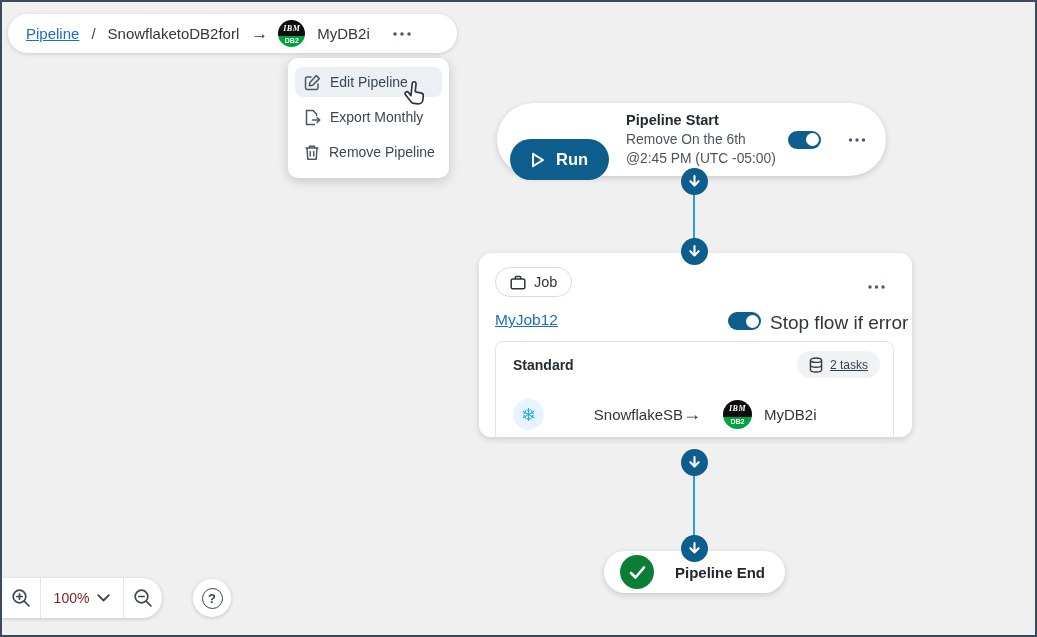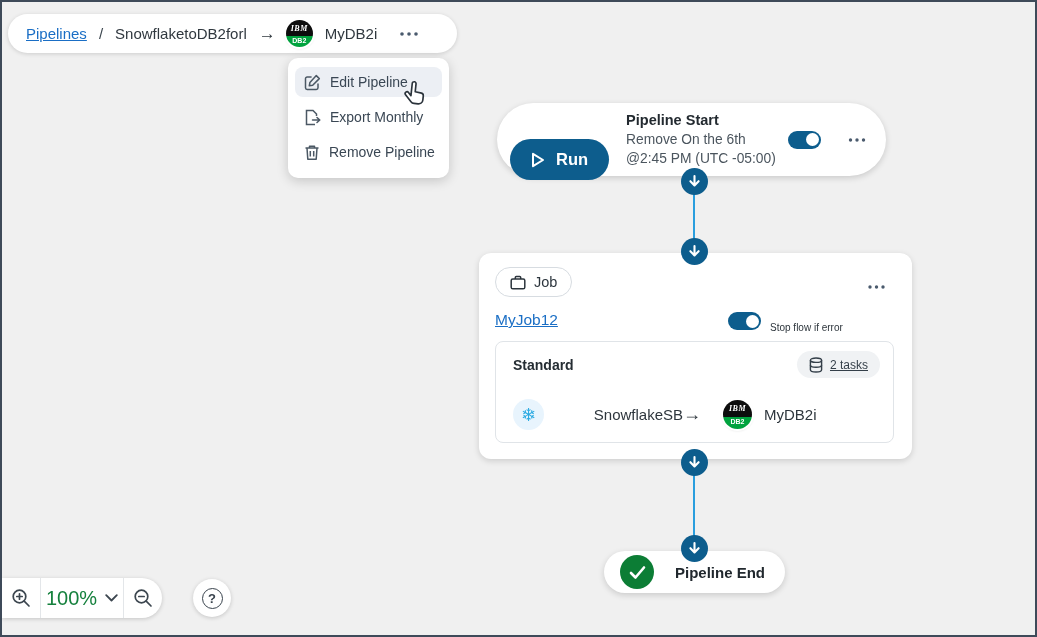--- a/index.html
+++ b/index.html
@@ -49,27 +49,27 @@
 
   
   .toggle{width:33px;height:18px;border-radius:9px;background:#0d5d8d;position:relative;flex:none;cursor:pointer;}
   .toggle::after{content:"";position:absolute;right:2.5px;top:2.5px;width:13px;height:13px;border-radius:50%;background:#fff;}
 
   
   .conn-line{position:absolute;width:2.5px;background:#2a9ede;left:692.8px;z-index:4;}
   .conn-circle{position:absolute;width:27px;height:27px;border-radius:50%;background:#0d5d8d;left:680.5px;z-index:6;display:flex;align-items:center;justify-content:center;}
 
   
-  .job-card{left:479px;top:253px;width:433px;height:206px;border-radius:12px;box-shadow:0 2px 6px rgba(0,0,0,.15);}
+  .job-card{left:479px;top:253px;width:433px;height:184px;border-radius:12px;box-shadow:0 2px 6px rgba(0,0,0,.15);}
   .job-chip{position:absolute;left:16px;top:14px;height:30px;border:1.3px solid #d7dce1;border-radius:16px;display:flex;align-items:center;gap:8px;padding:0 14px;box-sizing:border-box;}
   .job-chip span{font-size:14.5px;color:#2c353d;}
   .job-ellipsis{position:absolute;right:26px;top:23px;cursor:pointer;}
   .job-name{position:absolute;left:16px;top:58px;font-size:15.5px;color:#1a6ec5;text-decoration:underline;cursor:pointer;}
   .job-toggle{position:absolute;left:249px;top:59px;}
-  .job-toggle-lbl{position:absolute;left:291px;top:69px;font-size:10px;color:#2e363d;}
+  .job-toggle-lbl{position:absolute;left:291px;top:59px;font-size:19px;color:#2e363d;}
   .inner-panel{position:absolute;left:16px;top:88px;width:399px;height:102px;border:1.3px solid #e0e4e8;border-radius:8px;box-sizing:border-box;text-align:right;}
   .inner-title{position:absolute;left:17px;top:15px;font-size:14px;font-weight:bold;color:#252d33;}
   .tasks-pill{position:absolute;right:13px;top:9px;height:27px;border-radius:14px;background:#f0f2f4;display:flex;align-items:center;gap:7px;padding:0 12px;box-sizing:border-box;cursor:pointer;}
   .tasks-pill span{font-size:12px;color:#343f49;text-decoration:underline;}
   .task-row{position:absolute;left:17px;top:57px;display:flex;align-items:center;}
   .snow-avatar{width:31px;height:31px;border-radius:50%;background:#e8f4fd;display:flex;align-items:center;justify-content:center;flex:none;}
   .snow-avatar b{color:#2baae2;font-size:18px;font-weight:normal;line-height:1;}
   .task-src{margin-left:13px;font-size:15px;color:#2e363d;width:126px;}
   .task-arrow{font-size:18px;color:#2e363d;margin-right:22px;}
   .db2-row{width:29px;height:29px;margin-right:12px;}
@@ -79,30 +79,30 @@
 
   
   .end-node{left:604px;top:551px;width:181px;height:42px;border-radius:21px;display:flex;align-items:center;padding-left:5px;box-sizing:border-box;box-shadow:0 2px 6px rgba(0,0,0,.16);}
   .check-circle{width:34px;height:34px;border-radius:50%;background:#0c7d35;display:flex;align-items:center;justify-content:center;flex:none;margin-left:11px;}
   .end-label{margin-left:21px;font-size:15px;font-weight:bold;color:#21282e;}
 
   
   .zoom-bar{left:2px;top:578px;width:160px;height:40px;border-radius:0 20px 20px 0;display:flex;align-items:stretch;box-shadow:0 1px 4px rgba(0,0,0,.18);}
   .zoom-btn{display:flex;align-items:center;justify-content:center;width:38px;cursor:pointer;}
   .zoom-mid{display:flex;align-items:center;justify-content:center;flex:1;border-left:1px solid #e3e6e9;border-right:1px solid #e3e6e9;cursor:pointer;gap:8px;}
-  .zoom-mid span{font-size:20px;color:#15803d;}
+  .zoom-mid span{font-size:14px;color:#7f1d1d;}
 
   .help-btn{left:193px;top:579px;width:38px;height:38px;border-radius:50%;display:flex;align-items:center;justify-content:center;box-shadow:0 1px 4px rgba(0,0,0,.18);cursor:pointer;}
   .help-ring{width:21px;height:21px;border:1.8px solid #39434d;border-radius:50%;display:flex;align-items:center;justify-content:center;font-size:13px;font-weight:bold;color:#39434d;box-sizing:border-box;}
 </style>
 </head>
 <body>
 
 <div class="card crumb-bar">
-  <span class="crumb-link">Pipelines</span>
+  <span class="crumb-link">Pipeline</span>
   <span class="crumb-sep">/</span>
   <span class="crumb-name">SnowflaketoDB2forl</span>
   <span class="crumb-arrow">→</span>
   <span class="db2-badge db2-sm">
     <span class="top">IBM</span>
     <span class="bot">DB2</span>
   </span>
   <span class="crumb-name">MyDB2i</span>
   <span class="more-dots" style="margin-left:22px;">
     <svg width="20" height="6" viewBox="0 0 20 6">

